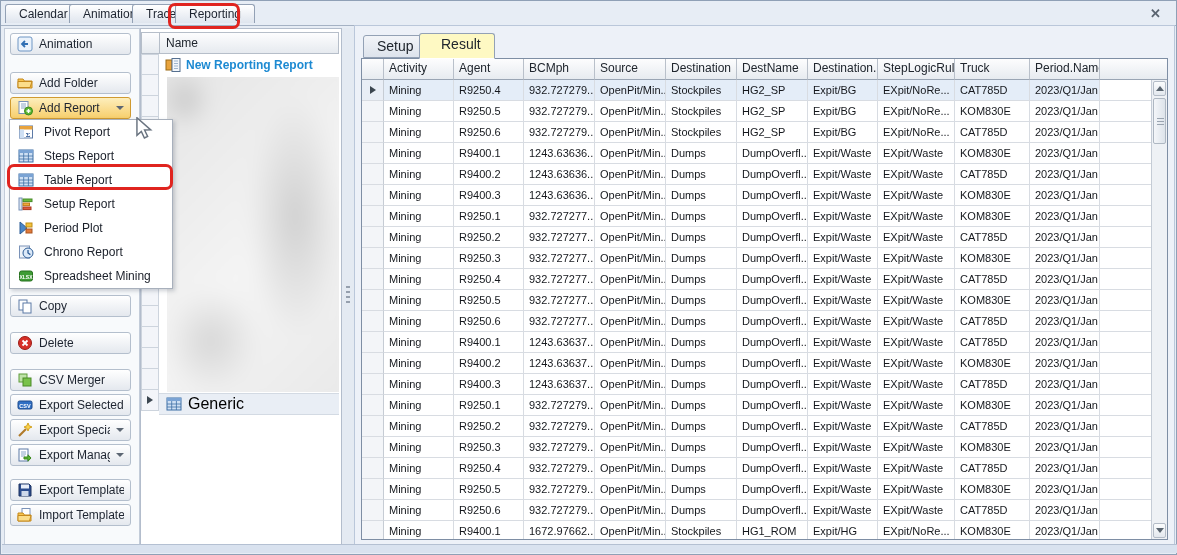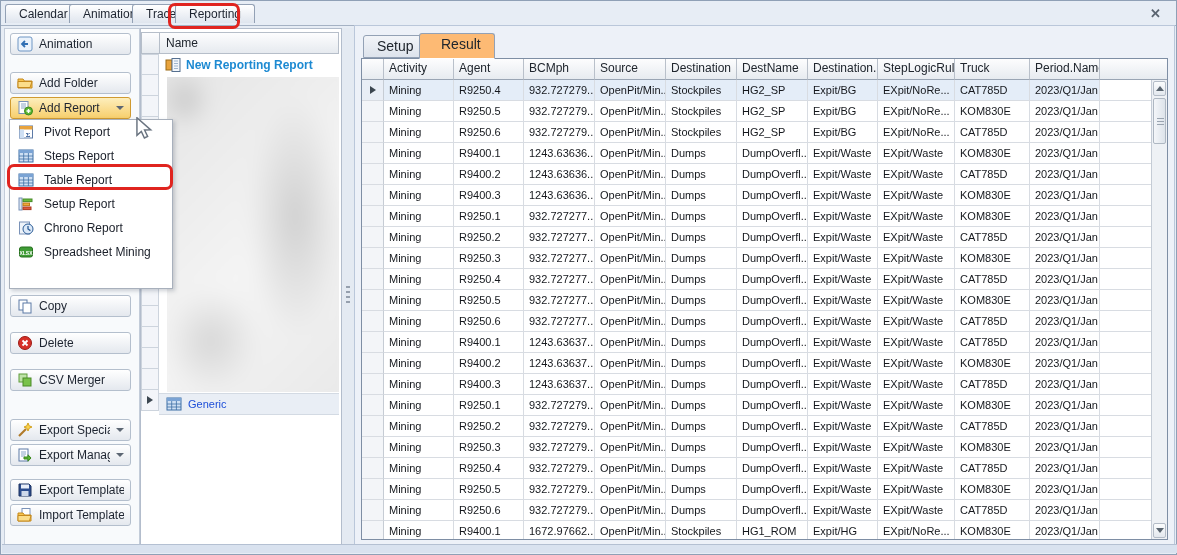--- a/index.html
+++ b/index.html
@@ -57,34 +57,34 @@
   #tree-blur { position:absolute; left:26px; top:48px; right:2px; height:315px; overflow:hidden; }
   #tree-blur .blob { position:absolute; inset:-20px; filter:blur(9px);
      background:
        radial-gradient(closest-side at 18% 12%, #c9c9c9, rgba(230,230,230,0) 70%),
        radial-gradient(closest-side at 70% 45%, #cfcfcf, rgba(235,235,235,0) 75%),
        radial-gradient(closest-side at 30% 80%, #d6d6d6, rgba(240,240,240,0) 75%),
        linear-gradient(135deg,#e3e3e3,#f4f4f4 55%,#e8e8e8); }
   #generic-row { position:absolute; left:18px; top:364px; right:2px; height:22px;
                  background:#e9eef5; border-top:1px solid #d3dae3; border-bottom:1px solid #d3dae3;
                  display:flex; align-items:center; gap:6px; padding-left:7px; }
-  #generic-row .lbl { font-size:11px; color:#1d4ed8; }
+  #generic-row .lbl { font-size:16px; color:#000000; }
 
   
   #splitter { position:absolute; left:341px; top:27px; width:12px; height:517px; background:#e4eaf2; cursor:col-resize; }
   #splitter .grip { position:absolute; left:4px; top:258px; width:4px; height:20px;
      background:repeating-linear-gradient(#96a0ae 0 2px, transparent 2px 5px); }
 
   
   #resultpanel { position:absolute; left:353px; top:24px; width:821px; height:520px;
                  background:#edf1f8; border:1px solid #bac7da; }
   .rtab { position:absolute; height:23px; padding:0 13px; line-height:21px; font-size:14px; color:#20262e;
           border:1px solid #93a1b5; border-radius:3px 3px 0 0; cursor:default;text-align:center; }
   #tab-setup { left:8px; top:9px; background:linear-gradient(#f2f4f8,#dde3ec); }
-  #tab-result { left:64px; top:7px; height:26px; background:#fdba74; border-bottom-color:#ffffff; z-index:2;padding-left:21px; }
+  #tab-result { left:64px; top:7px; height:26px; background:#fef9c3; border-bottom-color:#ffffff; z-index:2;padding-left:21px; }
 
   #tablebox { position:absolute; left:6px; top:32px; right:6px; bottom:4px;
               background:#ffffff; border:1px solid #7e8ea4; display:flex; flex-direction:column; }
   #hrow { display:flex; height:21px; flex:0 0 21px; }
   .hcell, .hind, .hfill { background:linear-gradient(#fdfdfe,#e7ebf0); border-right:1px solid #b9c0ca;
             border-bottom:1px solid #9aa5b4; font-size:12px; color:#20262e; line-height:19px;
             padding:0 5px; white-space:nowrap; overflow:hidden; }
   .hind { flex:0 0 22px; padding:0; }
   .hfill { flex:1; border-right:none; }
   #bodyrow { flex:1; display:flex; overflow:hidden; }
@@ -171,20 +171,27 @@
         </svg>
       <span class="lbl">Delete</span>
     </div>
     <div class="sbtn" style="top:340px;">
       <svg class="icon16" viewBox="0 0 16 16">
           <rect x="2" y="2" width="8" height="8" fill="#bfe3a8" stroke="#5f9c3a"></rect>
           <rect x="6" y="6" width="8" height="8" fill="#79c24a" stroke="#4a8a26"></rect>
         </svg>
       <span class="lbl">CSV Merger</span>
     </div>
+    <div class="sbtn" style="top:365px;">
+      <svg class="icon16" viewBox="0 0 16 16">
+          <rect x="1" y="4" width="14" height="8" rx="1.5" fill="#2f6fc4" stroke="#1d4a8c"></rect>
+          <text x="8" y="10.5" font-size="5.5" fill="#fff" text-anchor="middle" font-family="sans-serif" font-weight="bold">CSV</text>
+        </svg>
+      <span class="lbl">Export Selected</span>
+    </div>
     <div class="sbtn" style="top:390px;">
       <svg class="icon16" viewBox="0 0 16 16">
           <path d="M2 14 L9 7" stroke="#b07a2a" stroke-width="2.2"></path>
           <path d="M11 1 l1.2 2.8 L15 5 l-2.8 1.2 L11 9 l-1.2-2.8 L7 5 l2.8-1.2 Z" fill="#fbd34e" stroke="#d3a21f"></path>
         </svg>
       <span class="lbl">Export Special</span>
       <span class="drop"></span>
     </div>
     <div class="sbtn" style="top:415px;">
       <svg class="icon16" viewBox="0 0 16 16">
@@ -287,20 +294,28 @@
       <span>Table Report</span>
     </div>
     <div class="mitem">
       <svg class="icon16" viewBox="0 0 16 16">
           <rect x="1" y="2" width="3" height="12" fill="#dce6f2" stroke="#7a92b8"></rect>
           <rect x="5" y="3" width="9" height="2.6" fill="#6cbf3a" stroke="#47892a"></rect>
           <rect x="5" y="7" width="6.5" height="2.6" fill="#f2a93b" stroke="#bf7d17"></rect>
           <rect x="5" y="11" width="8" height="2.6" fill="#e05a3a" stroke="#a93a20"></rect>
         </svg>
       <span>Setup Report</span>
+    </div>
+    <div class="mitem">
+      <svg class="icon16" viewBox="0 0 16 16">
+          <path d="M2 2 L9 8 L2 14 Z" fill="#4a86c8" stroke="#2c5c96"></path>
+          <rect x="8" y="3" width="6" height="4" fill="#f2c13b" stroke="#bf8d17"></rect>
+          <rect x="8" y="9" width="6" height="4" fill="#e07a3a" stroke="#a95420"></rect>
+        </svg>
+      <span>Period Plot</span>
     </div>
     <div class="mitem">
       <svg class="icon16" viewBox="0 0 16 16">
           <rect x="1.5" y="2" width="10" height="12" fill="#eef3f9" stroke="#7a92b8"></rect>
           <circle cx="10" cy="9" r="5" fill="#dce9f8" stroke="#2c5c96"></circle>
           <path d="M10 6 v3 l2.4 1.6" stroke="#2c5c96" stroke-width="1.3" fill="none"></path>
         </svg>
       <span>Chrono Report</span>
     </div>
     <div class="mitem">

